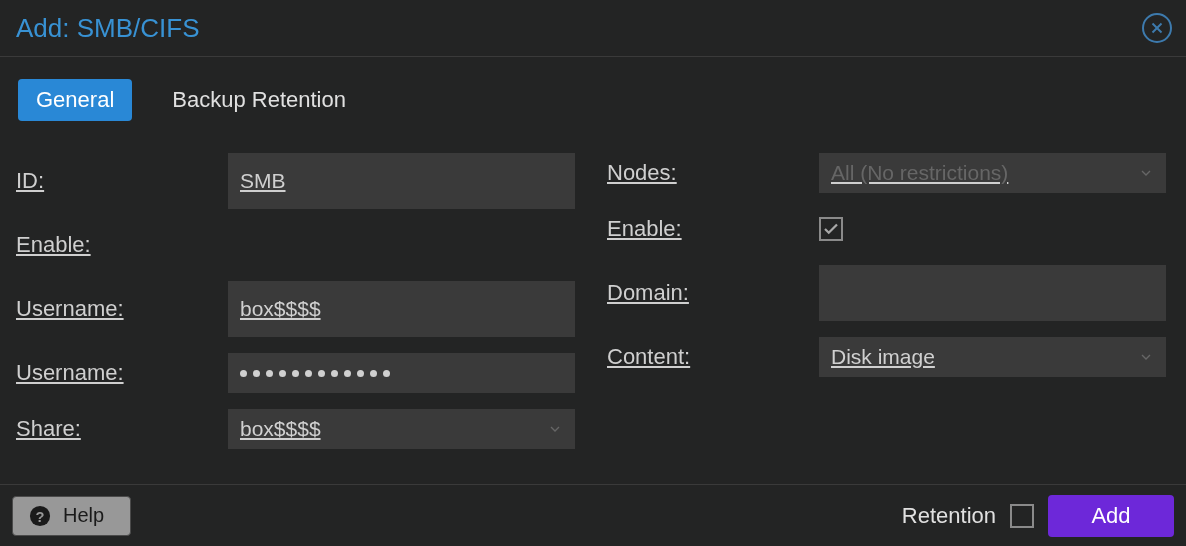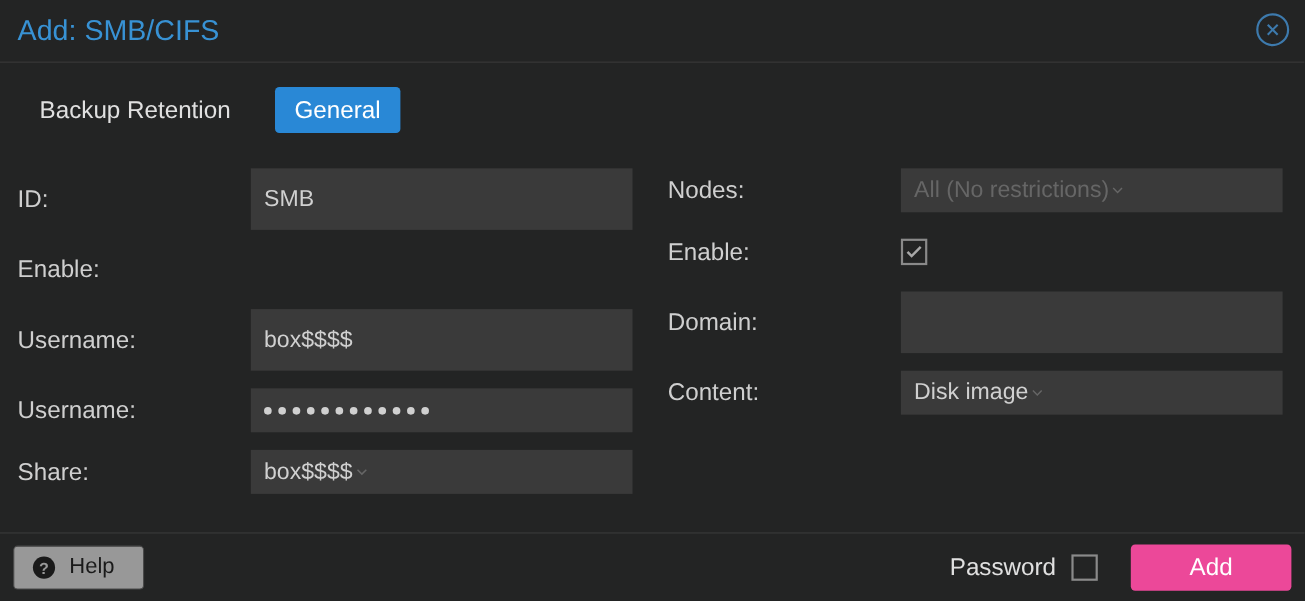--- a/index.html
+++ b/index.html
@@ -13,21 +13,21 @@
       height: 546px;
       background: #232424;
       font-family: -apple-system, BlinkMacSystemFont, "Segoe UI", "Helvetica Neue", Arial, sans-serif;
       color: #cfcfcf;
       overflow: hidden;
     }
 
     .dialog-header {
       display: flex;
       justify-content: space-between;
-      align-items: flex-start;
+      align-items: center;
       padding: 12px 14px 12px 16px;
       border-bottom: 1px solid #3a3a3a;
       height: 57px;
     }
 
     .dialog-title {
       font-size: 26px;
       font-weight: 300;
       color: #3892d4;
     }
@@ -67,20 +67,21 @@
 
     .tab.active {
       background: #2988d6;
       color: #ffffff;
     }
 
     .form-body {
       display: flex;
       padding: 10px 20px 0 16px;
       gap: 32px;
+      text-decoration: underline;
     }
 
     .form-col {
       flex: 1;
       display: flex;
       flex-direction: column;
       gap: 16px;
     }
 
     .form-row {
@@ -117,20 +118,21 @@
     .form-select {
       flex: 1;
       background: #3a3a3a;
       height: 40px;
       padding: 0 12px;
       font-size: 21px;
       font-weight: 300;
       color: #d0d0d0;
       display: flex;
       align-items: center;
+      justify-content: space-between;
       cursor: pointer;
     }
 
     .form-select.disabled {
       color: #666666;
     }
 
     .chevron {
       width: 16px;
       height: 16px;
@@ -220,48 +222,47 @@
     }
 
     .adv-checkbox {
       width: 24px;
       height: 24px;
       border: 2px solid #8a8a8a;
       cursor: pointer;
     }
 
     .add-btn {
-      background: #ec4899;
+      background: #6d28d9;
       border: none;
       border-radius: 4px;
       height: 42px;
-      width: 146px;
+      width: 126px;
       color: #ffffff;
       font-size: 22px;
       font-weight: 300;
       cursor: pointer;
-      margin-left: 16px;
     }
   </style>
 </head>
 <body>
 
 <div class="dialog-header">
   <div class="dialog-title">Add: SMB/CIFS</div>
   <div class="close-btn">
     <svg viewBox="0 0 24 24" fill="none" stroke="currentColor" stroke-width="2.5">
       <line x1="6" y1="6" x2="18" y2="18"></line>
       <line x1="18" y1="6" x2="6" y2="18"></line>
     </svg>
   </div>
 </div>
 
 <div class="tabs-row">
+  <div class="tab active">General</div>
   <div class="tab">Backup Retention</div>
-  <div class="tab active">General</div>
 </div>
 
 <div class="form-body">
   <div class="form-col">
     <div class="form-row">
       <div class="form-label">ID:</div>
       <input class="form-input" type="text" value="SMB" style="">
     </div>
     <div class="form-row">
       <div class="form-label">Enable:</div>
@@ -336,17 +337,17 @@
 
 <div class="dialog-footer">
   <div class="help-btn">
     <svg viewBox="0 0 24 24">
       <circle cx="12" cy="12" r="11" fill="#1a1a1a"></circle>
       <text x="12" y="18" text-anchor="middle" font-size="16" font-weight="bold" fill="#989898">?</text>
     </svg>
     <span>Help</span>
   </div>
   <div class="footer-right">
-    <span class="advanced-label">Password</span>
+    <span class="advanced-label">Retention</span>
     <div class="adv-checkbox"></div>
     <button class="add-btn">Add</button>
   </div>
 </div>
 
 </body></html>

